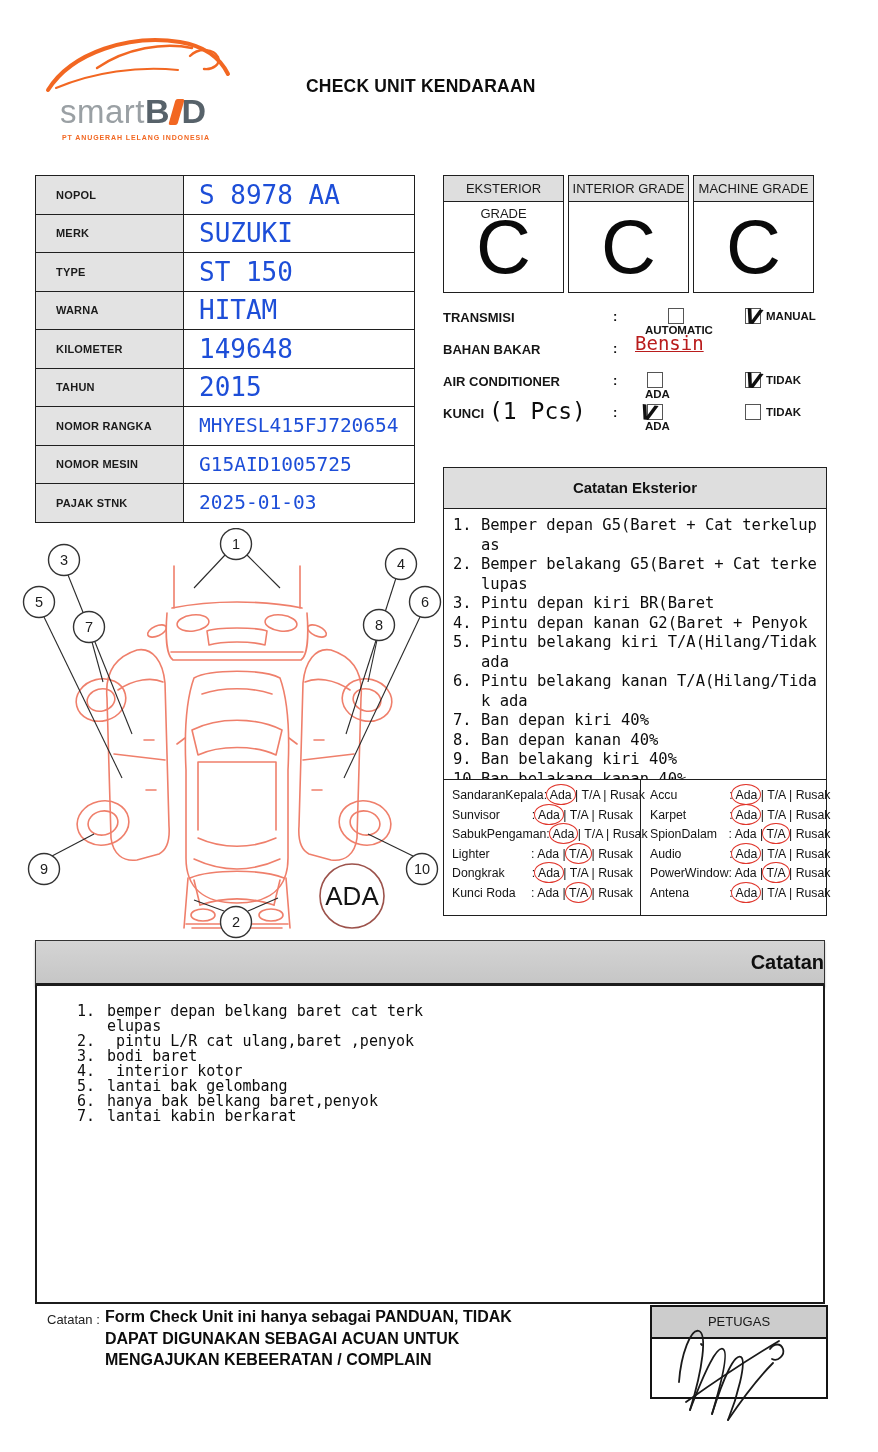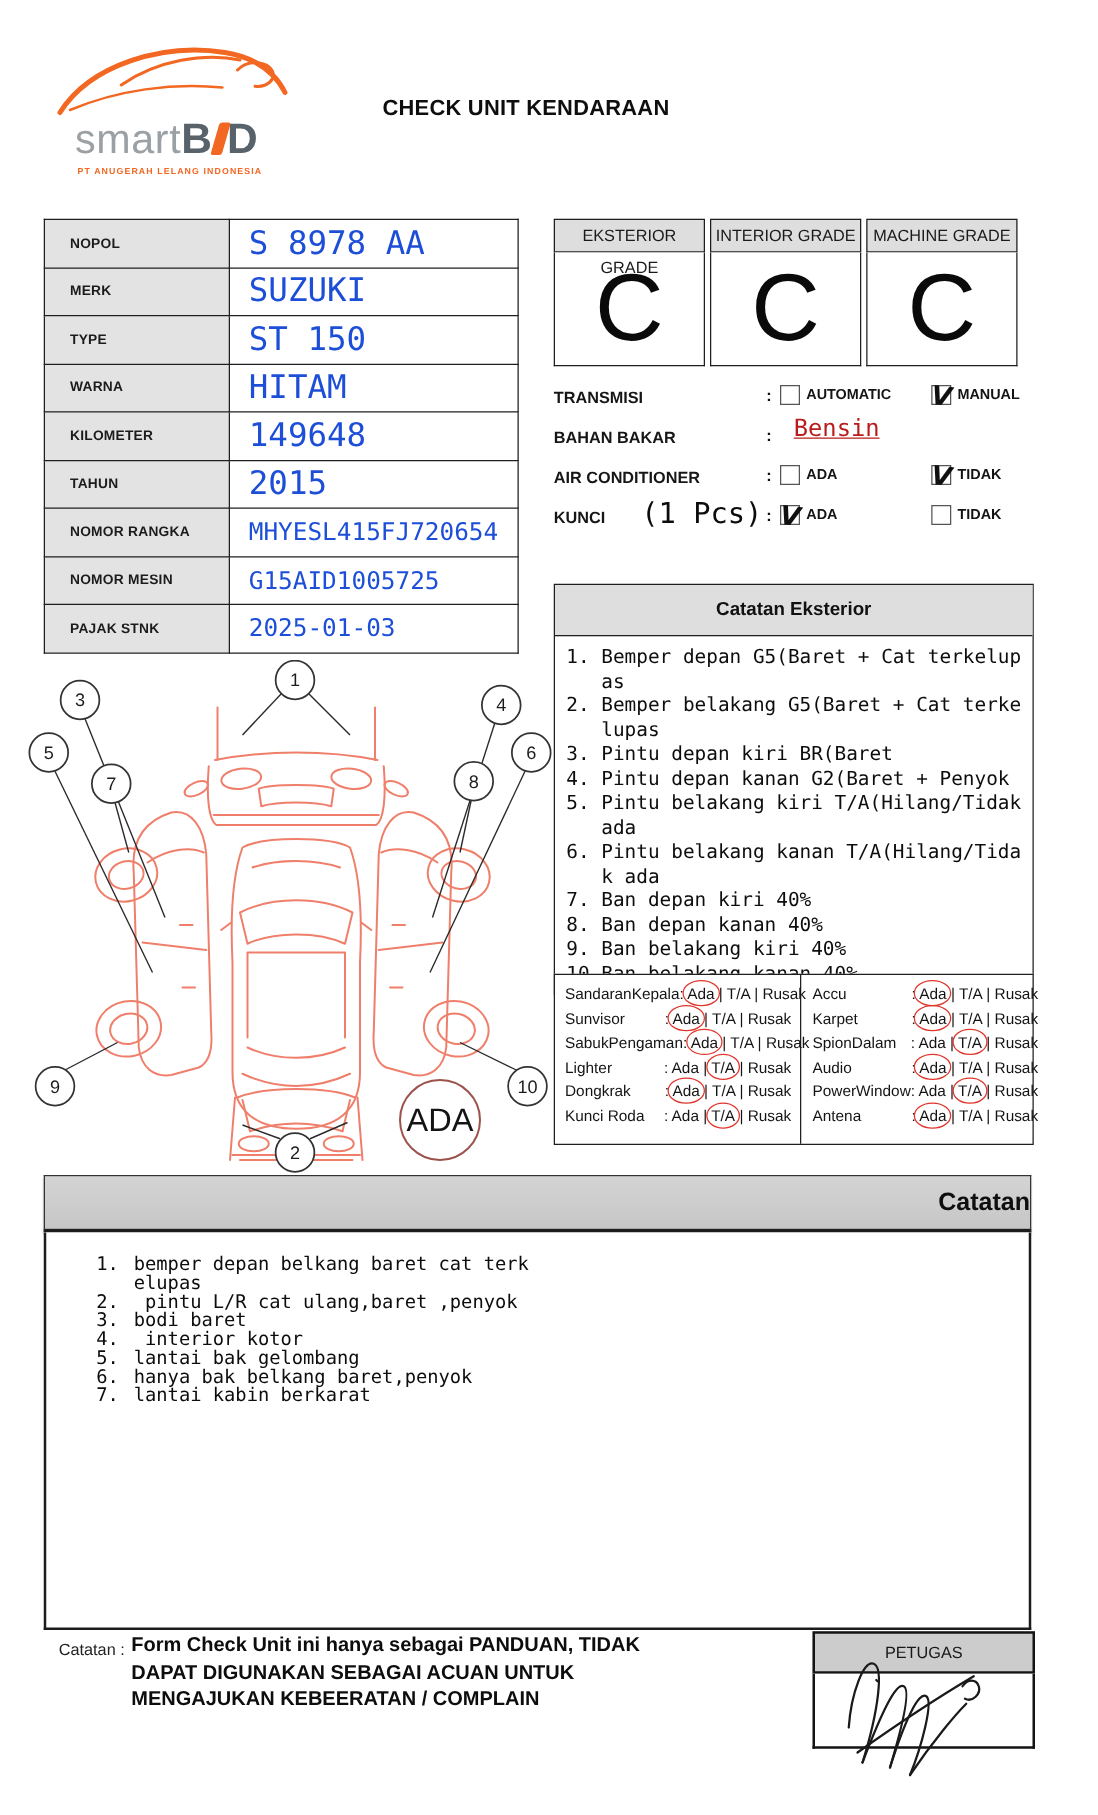--- a/index.html
+++ b/index.html
@@ -33,28 +33,28 @@
   .grade-box{width:121px;}
   .grade-head{border:1.6px solid #1f1f1f;background:#dedede;height:25px;line-height:25px;
               text-align:center;font-size:13px;font-weight:400;color:#1a1a1a;}
   .grade-body{border:1.6px solid #1f1f1f;border-top:none;height:90px;background:#fff;
               display:flex;align-items:center;justify-content:center;}
   .grade-val{font-size:76px;font-weight:400;color:#0a0a0a;line-height:1;}
 
   
   .spec-row{position:absolute;left:443px;width:382px;height:26px;}
   .spec-label{position:absolute;left:0;top:5px;font-size:13px;font-weight:700;color:#161616;}
-  .spec-extra{position:absolute;left:70px;top:-3px;font-family:"DejaVu Sans Mono",monospace;
+  .spec-extra{position:absolute;left:46px;top:-3px;font-family:"DejaVu Sans Mono",monospace;
               font-size:23px;color:#0c0c0c;}
   .spec-colon{position:absolute;left:170px;top:4px;font-size:13px;font-weight:700;}
   .spec-colon::before{content:":";}
   .spec-value{position:absolute;left:192px;top:-5px;font-family:"DejaVu Sans Mono",monospace;
               font-size:19px;color:#b91c1c;text-decoration:underline;}
   .opt{position:absolute;top:3px;display:inline-flex;align-items:center;}
-  .opt1{left:181px;} .opt2{left:302px;}
+  .opt1{left:197px;flex-direction:column;} .opt2{left:302px;}
   .cb{width:14px;height:14px;border:1.3px solid #555;background:#fff;}
   .opt .lbl{margin-left:5px;font-size:11.5px;font-weight:700;color:#141414;}
   .opt.checked::after{content:"V";position:absolute;left:0px;top:-3px;
       font-family:"DejaVu Sans",sans-serif;font-style:italic;font-weight:700;font-size:21px;
       transform:rotate(7deg);color:#101010;}
 
   
   .ext-box{position:absolute;left:443px;top:448px;width:382px;border:1.6px solid #1f1f1f;background:#fff;margin-top:19px;}
   .ext-head{background:#dedede;border-bottom:1.6px solid #1f1f1f;height:40px;line-height:40px;
             text-align:center;font-size:15px;font-weight:700;color:#111;}

